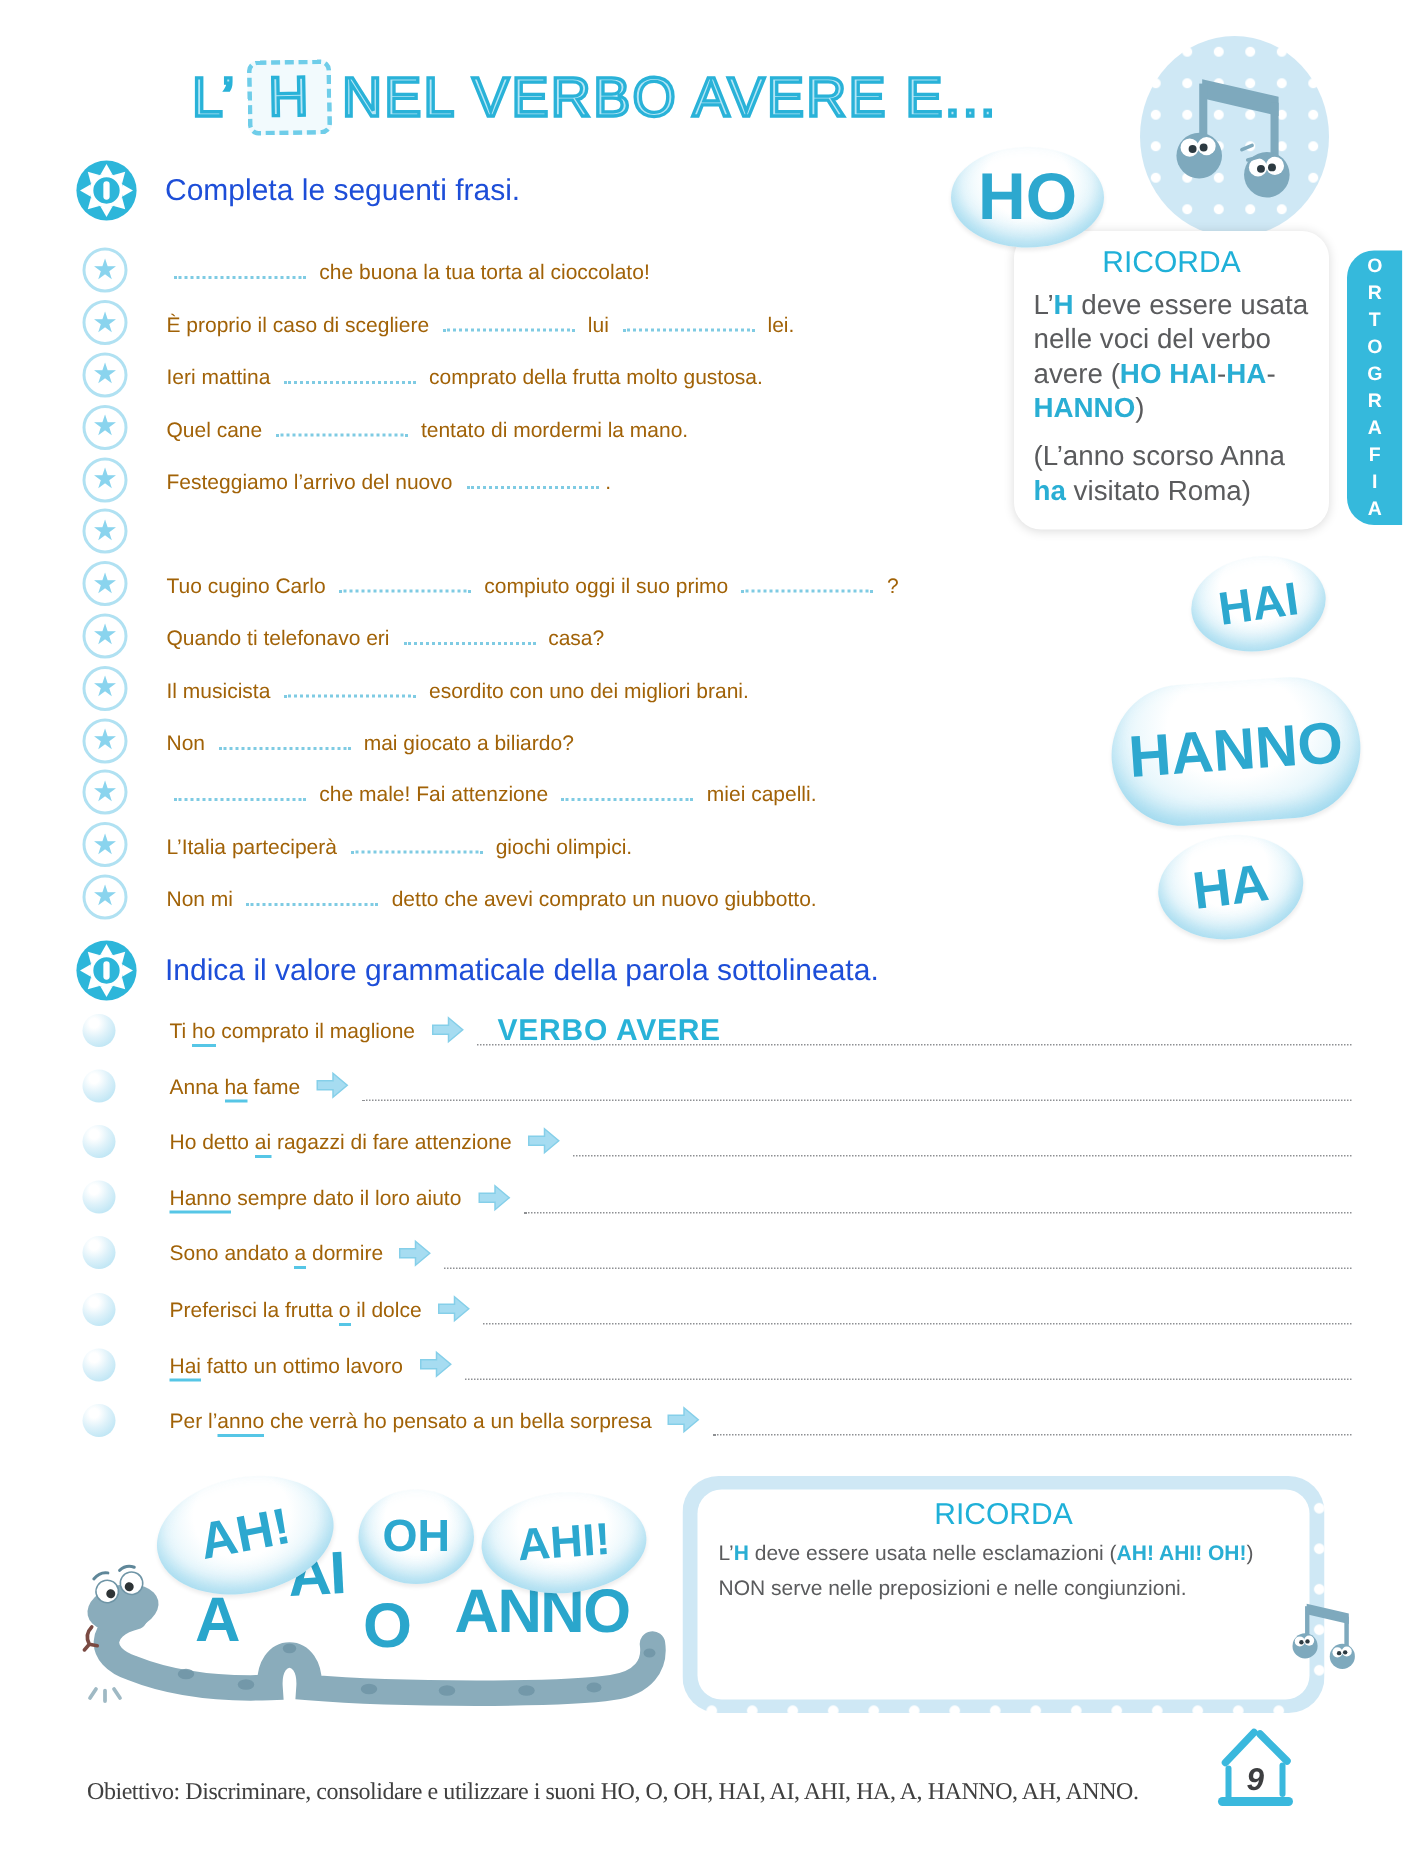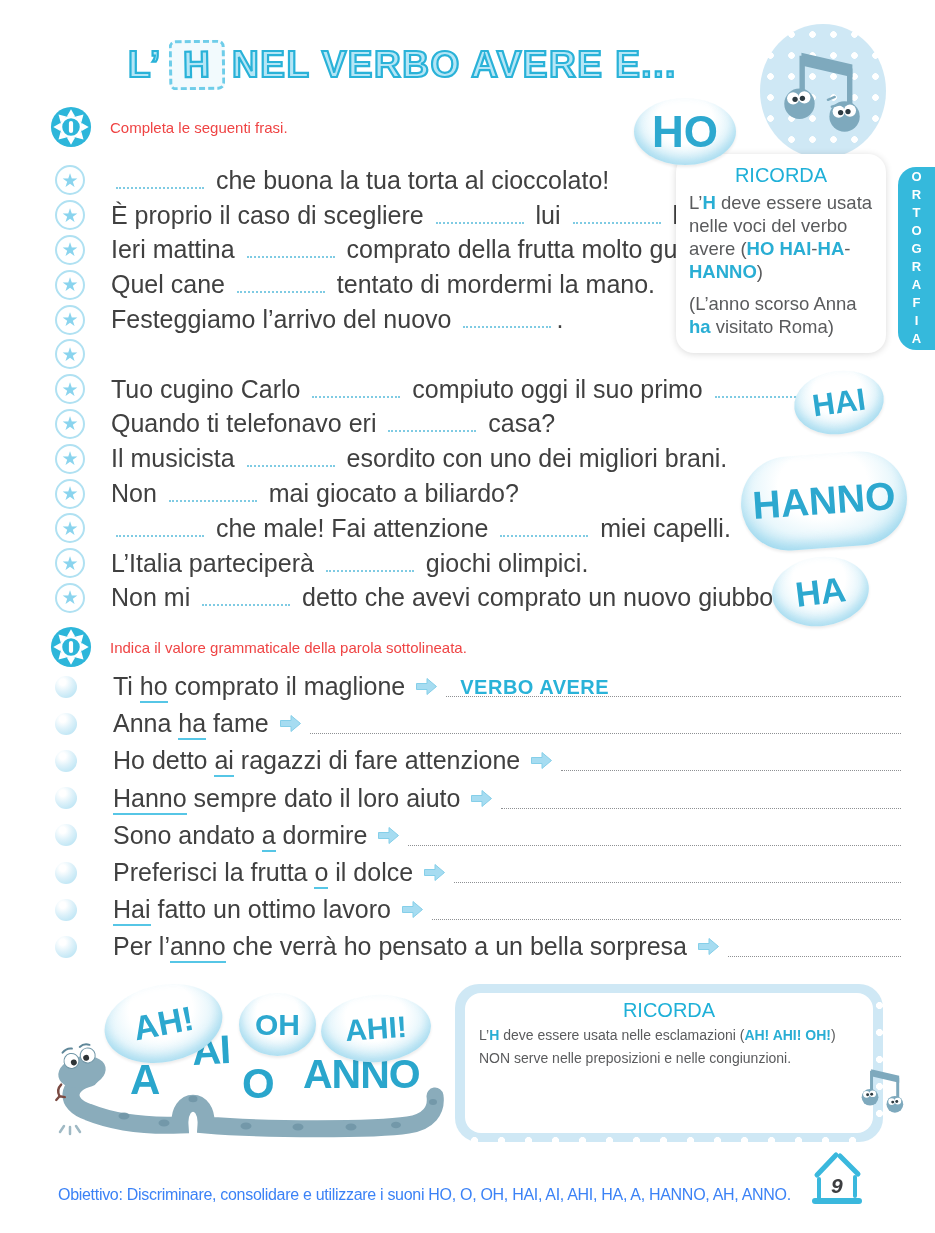--- a/index.html
+++ b/index.html
@@ -1,49 +1,49 @@
 <!DOCTYPE html>
 <html><head>
 <meta charset="utf-8">
 <style>
   html,body{margin:0;padding:0;background:#ffffff;}
   .page{position:relative;width:935px;height:1233px;background:#fff;overflow:hidden;
         font-family:"Liberation Sans","DejaVu Sans",sans-serif;color:#58595b;}
 
   
-  .title{position:absolute;left:128px;top:40px;font-size:37px;font-weight:700;letter-spacing:1.5px;
+  .title{position:absolute;left:128px;top:40px;font-size:37px;font-weight:400;letter-spacing:1.5px;
          color:#b5e6f6;-webkit-text-stroke:2.2px #29b2d8;white-space:nowrap;}
   .title .hbox{display:inline-block;border:3px dashed #6fcde9;border-radius:7px;background:#f2fafd;
                padding:1px 11px;margin:0 7px;transform:rotate(-1deg);}
 
   
   .sidetab{position:absolute;right:0;top:167px;width:37px;height:183px;background:#35b9dc;
            border-radius:18px 0 0 18px;display:flex;align-items:center;justify-content:center;z-index:3;}
   .sidetab span{writing-mode:vertical-lr;text-orientation:upright;color:#fff;font-size:13px;
                 font-weight:700;letter-spacing:3px;}
 
   
   .exhead{position:absolute;display:flex;align-items:center;gap:18px;}
-  .exhead .prompt{font-size:15px;color:#ef4444;}
+  .exhead .prompt{font-size:20px;color:#1d4ed8;}
   .ex1head{left:50px;top:106px;}
   .ex2head{left:50px;top:626px;}
 
   
   .list{position:absolute;left:55px;z-index:1;}
   .ex1list{top:163px;width:845px;}
   .ex2list{top:668px;width:850px;}
   .row{display:flex;align-items:center;white-space:nowrap;}
   .ex1list .row{height:34.8px;}
   .ex2list .row{height:37.2px;}
   .star{flex:0 0 30px;width:30px;height:30px;border:2px solid #b0e1f2;border-radius:50%;
         margin-right:26px;display:flex;align-items:center;justify-content:center;
         color:#8ad4ee;font-size:19px;box-sizing:border-box;}
   .ball{flex:0 0 22px;width:22px;height:22px;border-radius:50%;margin-right:36px;
         background:radial-gradient(circle at 35% 28%,#ffffff 15%,#dff2fa 45%,#b5e2f3 90%);}
-  .sent{font-size:25px;color:#404040;text-align:center;}
+  .sent{font-size:14px;color:#a16207;text-align:center;}
   .blank{display:inline-block;width:88px;border-bottom:2.2px dotted #7fcbe3;height:13px;
          margin:0 5px;vertical-align:baseline;}
   .und{border-bottom:2.4px solid #56c6e6;padding-bottom:1px;}
   .arrow{margin:0 8px 0 10px;flex:0 0 auto;}
   .ansrow{flex:1;border-bottom:1.8px dotted #8e9093;position:relative;height:20px;margin-right:4px;}
   .answer{position:absolute;left:14px;bottom:-3px;color:#29b2d8;font-weight:700;font-size:20px;
           letter-spacing:.5px;white-space:nowrap;}
 
   
   .bubble{position:absolute;display:flex;align-items:center;justify-content:center;z-index:5;
@@ -83,21 +83,21 @@
   .notes2{position:absolute;left:856px;top:1062px;z-index:6;}
   .snake{position:absolute;left:46px;top:1026px;z-index:1;}
   .snakeword{position:absolute;color:#2aa6cc;font-weight:800;z-index:2;letter-spacing:-1px;}
   .w-a{left:130px;top:1056px;font-size:42px;}
   .w-ai{left:192px;top:1028px;font-size:40px;transform:rotate(-3deg);}
   .w-o{left:242px;top:1060px;font-size:42px;}
   .w-anno{left:303px;top:1051px;font-size:41px;}
 
   
   .footer{position:absolute;left:58px;top:1186px;font-size:16px;letter-spacing:-.3px;
-          color:#3b82f6;white-space:nowrap;z-index:2;}
+          color:#404040;white-space:nowrap;z-index:2;font-family:Liberation Serif, serif;}
   .house{position:absolute;left:810px;top:1148px;z-index:3;}
   .house text{font-size:21px;font-weight:700;font-style:italic;fill:#3d3e40;
               font-family:"Liberation Sans",sans-serif;}
 </style>
 </head>
 <body>
 
 <div class="page">
 
   <div class="title"><span>L’</span><span class="hbox">H</span><span>NEL VERBO AVERE E...</span></div>

